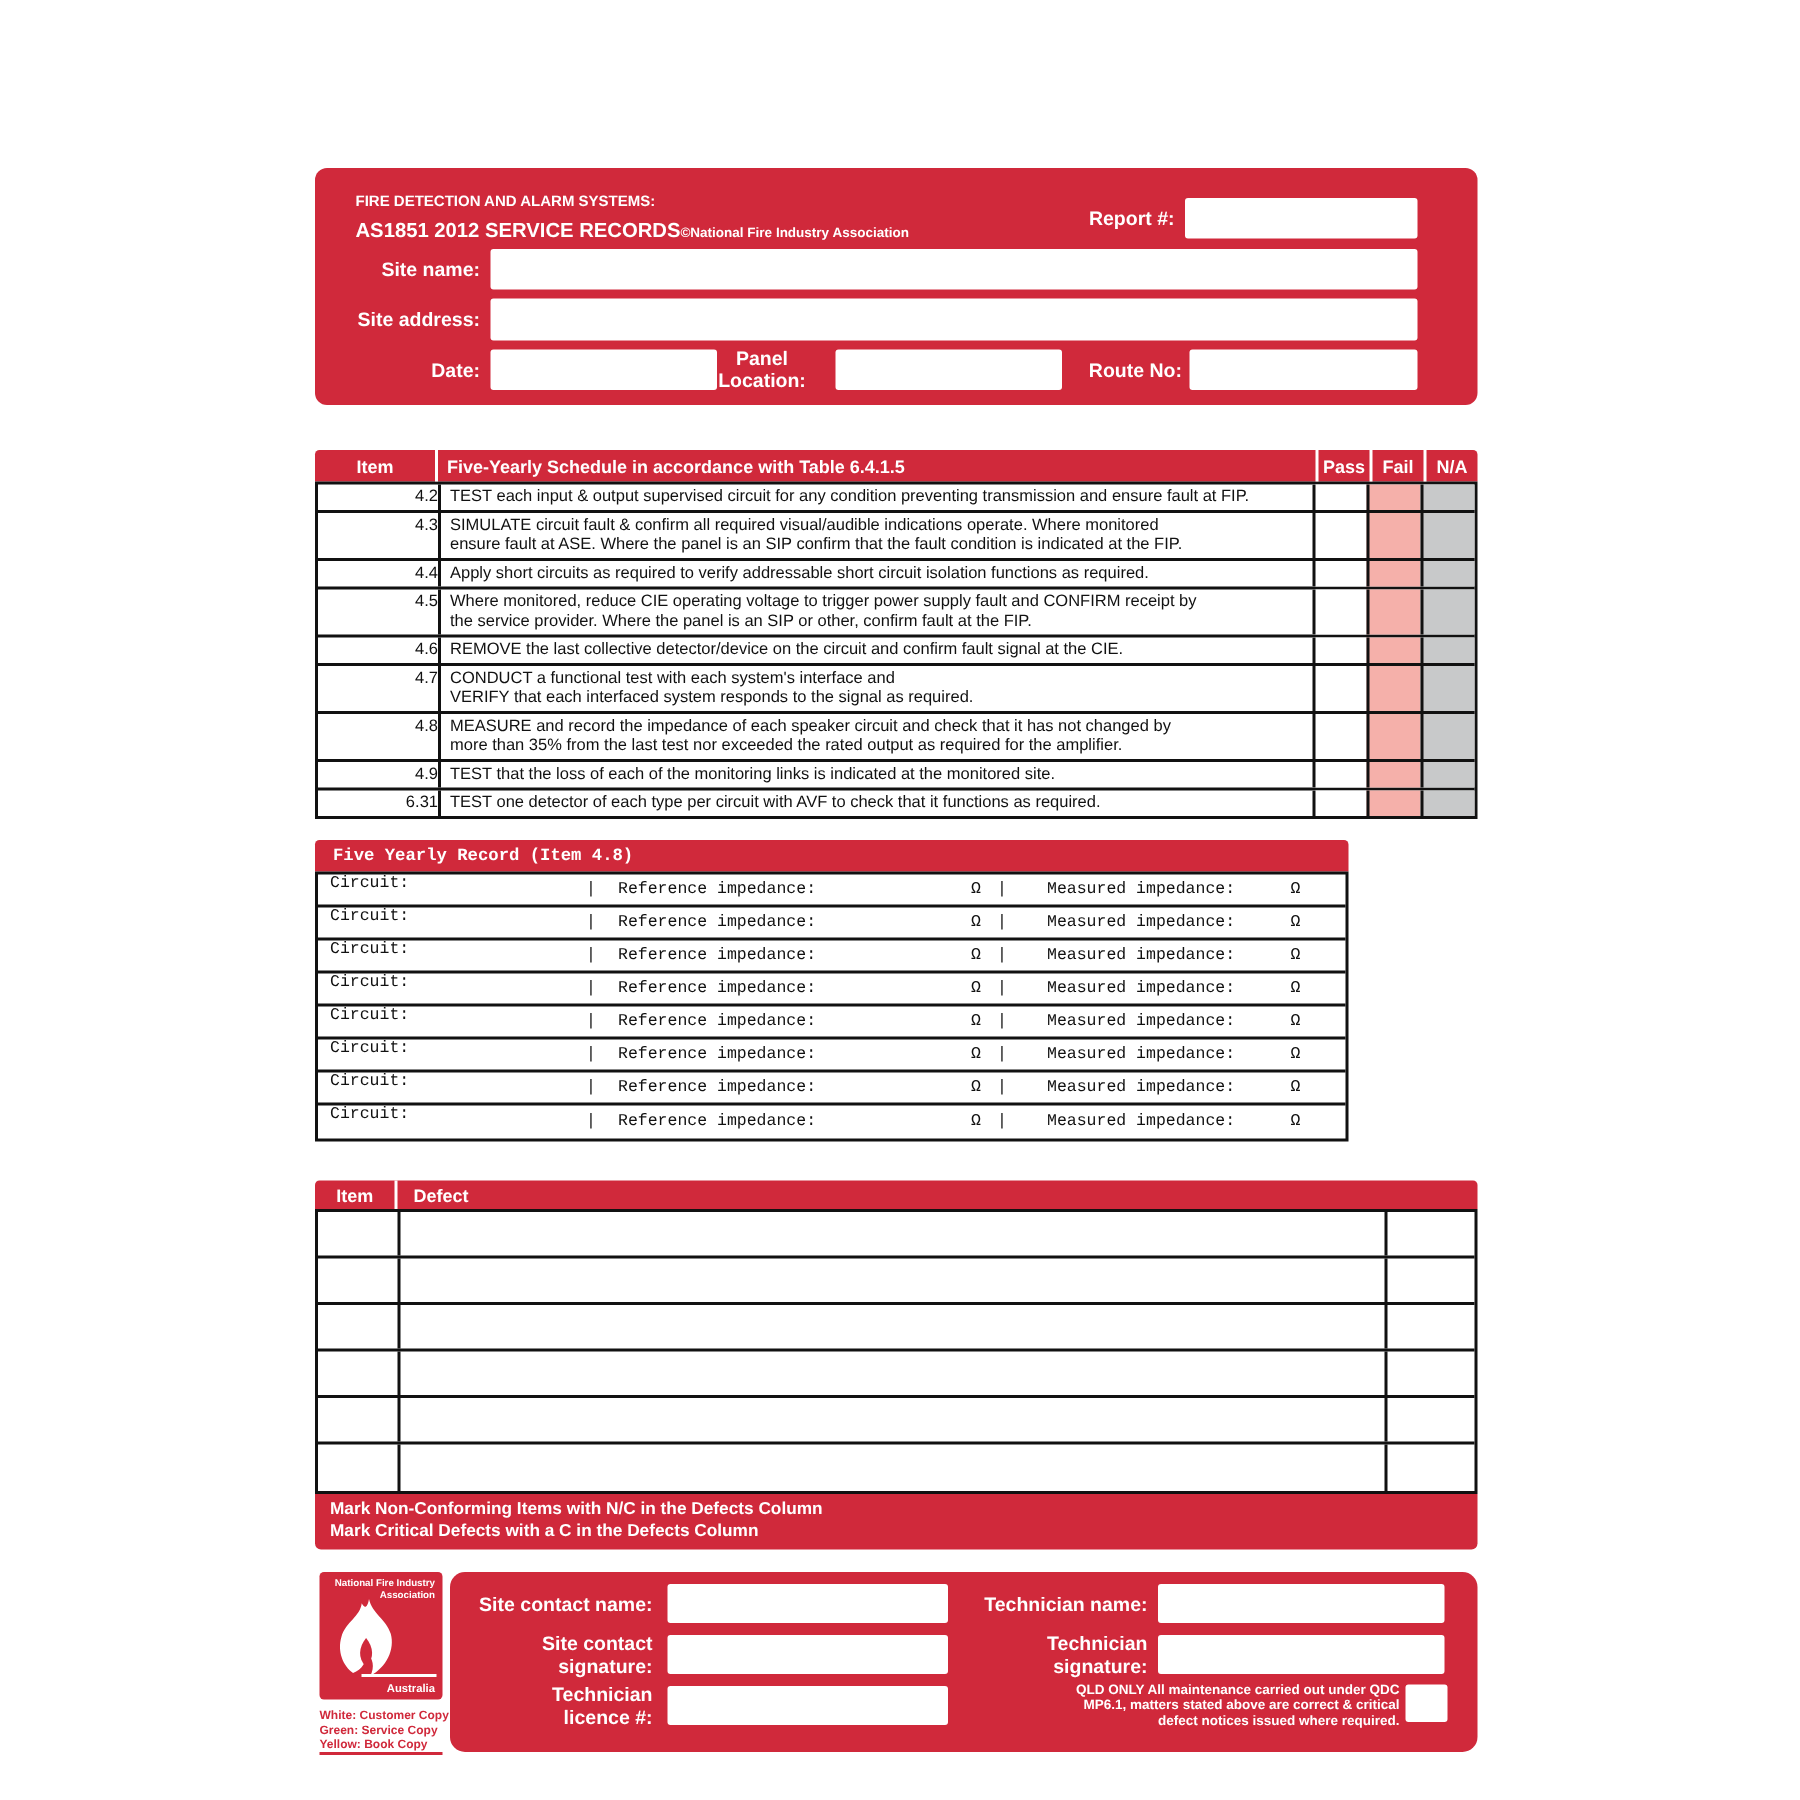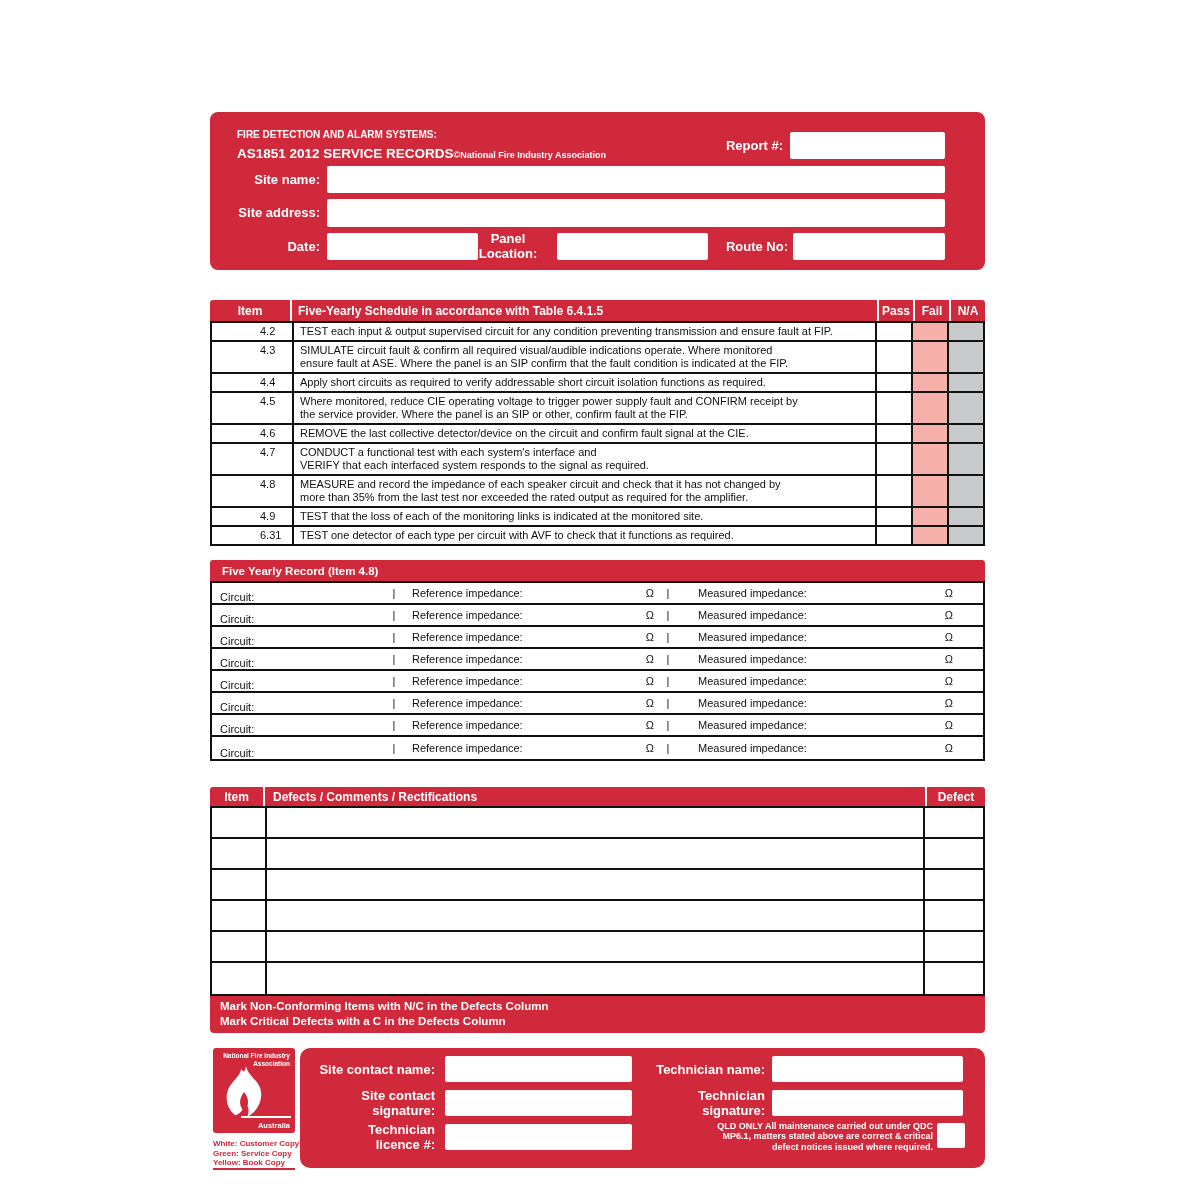--- a/index.html
+++ b/index.html
@@ -37,33 +37,33 @@
 
   
   .sched{position:absolute;left:210px;top:300px;width:775px;}
   .sched-head{display:flex;height:21px;background:var(--red);color:#fff;font-weight:bold;font-size:12px;align-items:center;border-radius:3px 3px 0 0;}
   .sh-item{width:80px;text-align:center;}
   .sh-desc{flex:1;padding-left:6px;border-left:2px solid #fff;align-self:stretch;display:flex;align-items:center;}
   .sh-mark{width:36px;text-align:center;border-left:2px solid #fff;align-self:stretch;display:flex;align-items:center;justify-content:center;}
   .sched-body{border:2px solid var(--ink);}
   .srow{display:flex;align-items:stretch;}
   .srow:not(:last-child){border-bottom:2px solid var(--ink);}
-  .sc-item{width:80px;text-align:left;font-size:11px;padding-top:2px;padding-left:48px;}
+  .sc-item{width:80px;text-align:right;font-size:11px;padding-top:2px;padding-left:48px;}
   .sc-desc{flex:1;border-left:2px solid var(--ink);font-size:11px;line-height:13.5px;padding:1.5px 6px;white-space:pre-line;min-height:17px;}
   .sc-pass{width:36px;border-left:2px solid var(--ink);background:#fff;}
   .sc-fail{width:36px;border-left:2px solid var(--ink);background:var(--fail-pink);}
   .sc-na{width:36px;border-left:2px solid var(--ink);background:var(--na-grey);}
 
   
-  .rec{position:absolute;left:210px;top:560px;width:775px;}
+  .rec{position:absolute;left:210px;top:560px;width:689px;font-family:Liberation Mono, monospace;}
   .rec-head{height:21px;background:var(--red);color:#fff;font-weight:bold;font-size:11.5px;display:flex;align-items:center;padding-left:12px;border-radius:3px 3px 0 0;}
   .rec-body{border:2px solid var(--ink);}
   .rrow{display:flex;align-items:center;height:22px;font-size:11px;}
   .rrow:not(:last-child){border-bottom:2px solid var(--ink);}
-  .rc-circuit{width:176px;padding-left:8px;align-self:stretch;display:flex;align-items:flex-end;}
+  .rc-circuit{width:176px;padding-left:8px;align-self:stretch;display:flex;align-items:flex-start;}
   .rc-bar{width:12px;text-align:center;color:var(--ink);}
   .rc-ref{width:262px;padding:0 8px 0 12px;display:flex;justify-content:space-between;align-self:stretch;align-items:center;}
   .rc-meas{flex:1;padding:0 30px 0 24px;display:flex;justify-content:space-between;align-self:stretch;align-items:center;}
 
   
   .def{position:absolute;left:210px;top:787px;width:775px;}
   .def-head{display:flex;height:19px;background:var(--red);color:#fff;font-weight:bold;font-size:12px;align-items:center;border-radius:3px 3px 0 0;}
   .dh-item{width:53px;text-align:center;}
   .dh-desc{flex:1;padding-left:8px;border-left:2px solid #fff;align-self:stretch;display:flex;align-items:center;}
   .dh-defect{width:60px;text-align:center;border-left:2px solid #fff;align-self:stretch;display:flex;align-items:center;justify-content:center;}
@@ -341,21 +341,20 @@
       <span>Measured impedance:</span>
       <span>Ω</span>
     </div>
   </div>
 </div>
   </div>
 
   <div class="def">
     <div class="def-head">
       <div class="dh-item">Item</div>
-      <div class="dh-desc">Defects / Comments / Rectifications</div>
       <div class="dh-defect">Defect</div>
     </div>
     <div class="def-body">
   <div class="drow">
     <div class="dc-item"></div>
     <div class="dc-desc"></div>
     <div class="dc-defect"></div>
   </div>
 
   <div class="drow">

